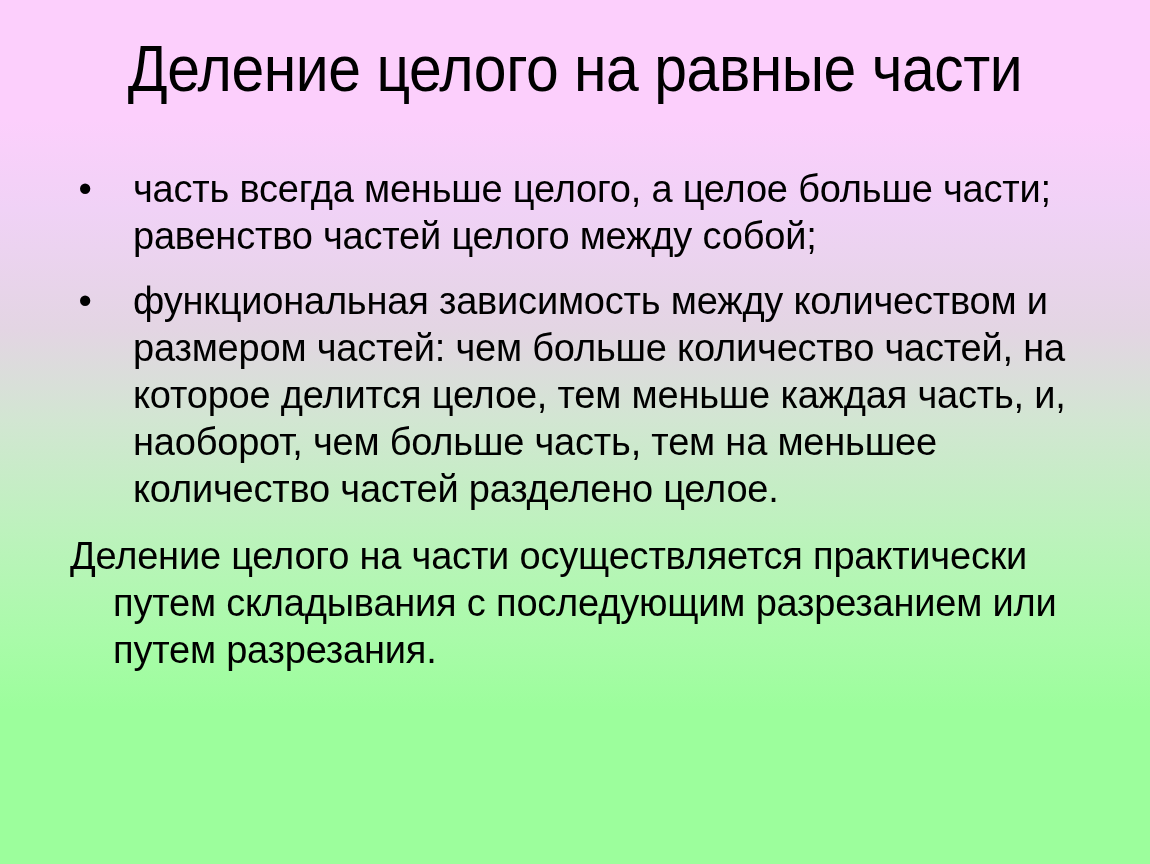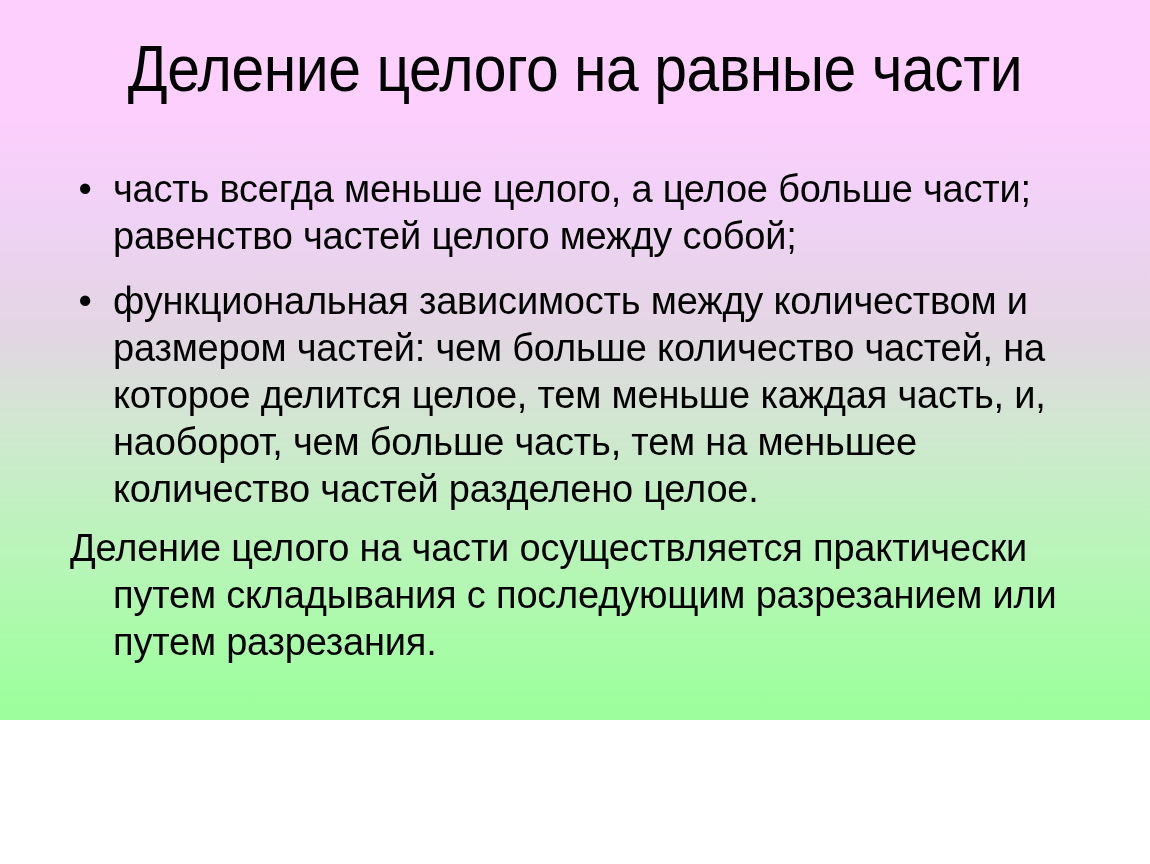--- a/index.html
+++ b/index.html
@@ -9,21 +9,21 @@
   body {
     width: 1150px;
     height: 864px;
     overflow: hidden;
     font-family: "Liberation Sans", "DejaVu Sans", sans-serif;
   }
 
   #slide {
     position: relative;
     width: 1150px;
-    height: 720px;
+    height: 864px;
     box-sizing: border-box;
     background: linear-gradient(to bottom,
         #fccffc 0px,
         #fccffc 120px,
         #f0d2f6 210px,
         #e3d5e3 330px,
         #d2e6d2 420px,
         #bdf2bd 530px,
         #a9fba9 640px,
         #9cfe9c 710px,
@@ -85,25 +85,26 @@
     left: -38px;
     top: 0;
     width: 20px;
     font-size: 38px;
     line-height: 47px;
     text-align: center;
     color: #000000;
   }
   .bullet-text {
     display: block;
+    margin-left: 20px;
   }
 
   .gap-1 { margin-top: 14px; }
   .gap-2 { margin-top: 18px; }
-  .gap-3 { margin-top: 12px; }
+  .gap-3 { margin-top: 20px; }
 </style>
 </head>
 <body>
 
 <div id="slide">
 
   <div id="title-area">
     <h1 id="slide-title">Деление целого на равные части</h1>
   </div>
 

